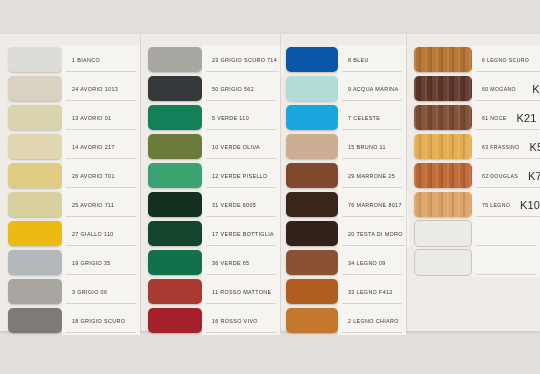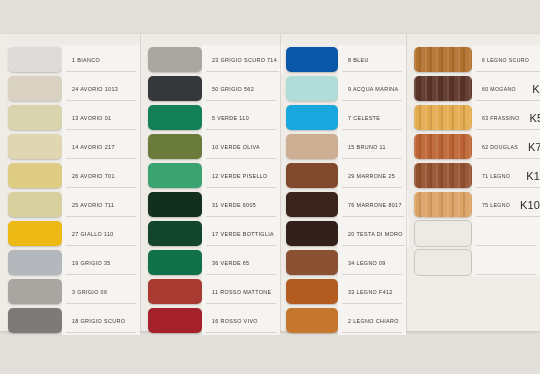--- a/index.html
+++ b/index.html
@@ -370,47 +370,47 @@
               <div class="chip-wrap">
                 <div class="chip wood" style="background-color:#5c3427"></div>
               </div>
               <div class="lab">
                 <span class="nm">60 MOGANO</span>
                 <span class="kc">K7</span>
               </div>
             </div>
           <div class="row">
               <div class="chip-wrap">
+                <div class="chip wood" style="background-color:#7a4a30"></div>
+              </div>
+              <div class="lab">
+                <span class="nm">61 NOCE</span>
+                <span class="kc">K21</span>
+              </div>
+            </div>
+          <div class="row">
+              <div class="chip-wrap">
                 <div class="chip wood" style="background-color:#e3ab4e"></div>
               </div>
               <div class="lab">
                 <span class="nm">63 FRASSINO</span>
                 <span class="kc">K51</span>
               </div>
             </div>
           <div class="row">
               <div class="chip-wrap">
                 <div class="chip wood" style="background-color:#bc6433"></div>
               </div>
               <div class="lab">
                 <span class="nm">62 DOUGLAS</span>
                 <span class="kc">K70</span>
               </div>
             </div>
           <div class="row">
               <div class="chip-wrap">
-                <div class="chip wood" style="background-color:#94512f"></div>
-              </div>
-              <div class="lab">
-                <span class="nm">71 LEGNO</span>
-                <span class="kc">K1</span>
-              </div>
-            </div>
-          <div class="row">
-              <div class="chip-wrap">
                 <div class="chip wood" style="background-color:#dba264"></div>
               </div>
               <div class="lab">
                 <span class="nm">75 LEGNO</span>
                 <span class="kc">K10</span>
               </div>
             </div>
           <div class="row">
               <div class="chip-wrap">
                 <div class="chip empty"></div>

